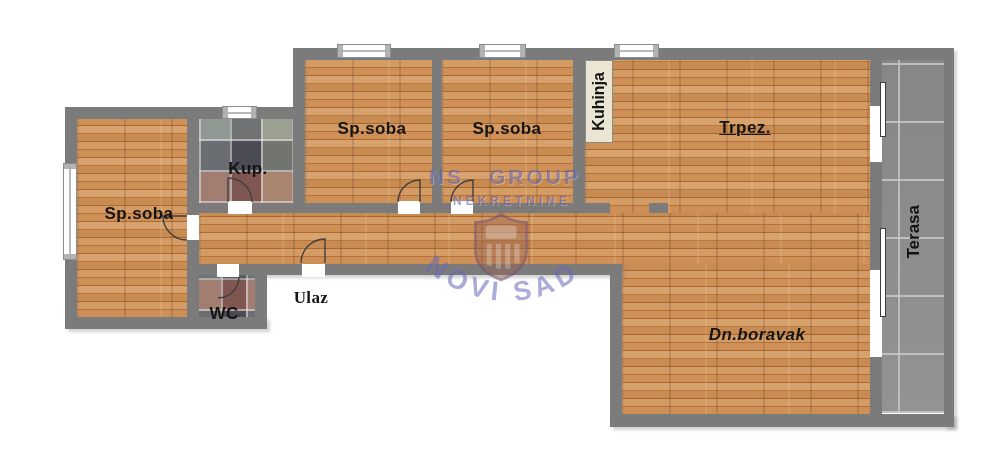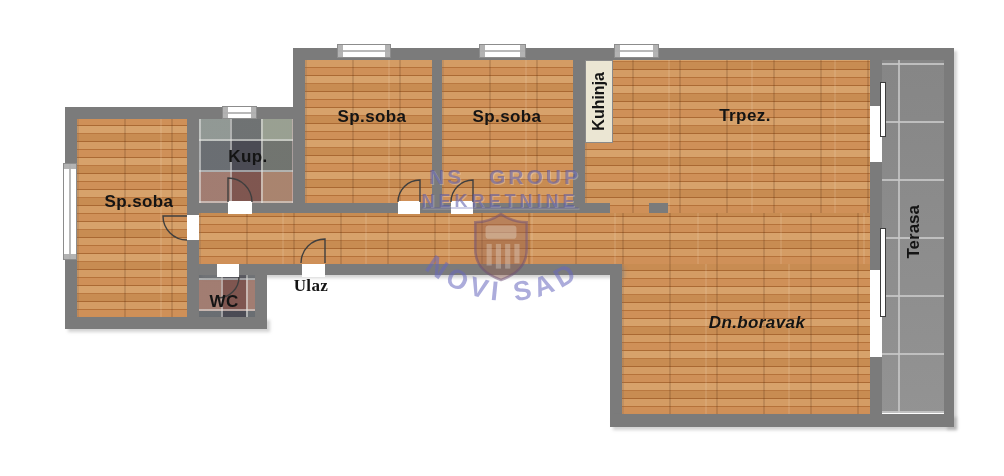--- a/index.html
+++ b/index.html
@@ -47,21 +47,21 @@
   .window-v{
     position:absolute;background-color:#fff;border:1px solid #8c8c8c;box-sizing:border-box;
     background-image:
       linear-gradient(0deg, rgba(175,175,175,0.95) 0 5px, rgba(0,0,0,0) 5px calc(100% - 5px), rgba(175,175,175,0.95) calc(100% - 5px) 100%),
       linear-gradient(90deg, #fff 0 40%, #b9b9b9 40% 56%, #fff 56% 100%);
   }
   .leaf{position:absolute;background:#ffffff;border:1px solid #3c3c3c;box-sizing:border-box;}
   
   .room-label{
     position:absolute;transform:translate(-50%,-50%);
-    font-weight:bold;font-size:17px;letter-spacing:0.4px;color:#141414;white-space:nowrap;
+    font-weight:bold;font-size:17px;letter-spacing:0.4px;color:#141414;white-space:nowrap;margin-top:12px;
   }
   .vtext{
     writing-mode:vertical-rl;transform:rotate(180deg);text-orientation:mixed;
   }
   .vlabel{
     position:absolute;display:flex;align-items:center;justify-content:center;
     font-weight:bold;font-size:17px;color:#141414;
   }
   .plate{
     position:absolute;background:#ebe6d3;border:1px solid #8a8a8a;box-sizing:border-box;
@@ -135,31 +135,31 @@
       <path d="M 451 202 A 22 22 0 0 1 473 180 L 473 202"></path>
     </g>
   </svg>
 
   <div class="room-label" style="left:139px;top:202px;">Sp.soba</div>
   <div class="room-label" style="left:248px;top:157px;">Kup.</div>
   <div class="room-label" style="left:224px;top:302px;">WC</div>
   <div class="room-label" style="left:311px;top:286px;font-family:Liberation Serif, serif;">Ulaz</div>
   <div class="room-label" style="left:372px;top:117px;">Sp.soba</div>
   <div class="room-label" style="left:507px;top:117px;">Sp.soba</div>
-  <div class="room-label" style="left:745px;top:116px;">Trpez.</div>
+  <div class="room-label" style="left:745px;top:116px;text-decoration:underline;">Trpez.</div>
   <div class="room-label" style="left:757px;top:323px;font-style:italic;">Dn.boravak</div>
   <div class="plate" style="left:585px;top:60px;width:28px;height:83px;">
     <span class="vtext">Kuhinja</span>
   </div>
   <div class="vlabel" style="left:904px;top:200px;width:20px;height:64px;">
     <span class="vtext">Terasa</span>
   </div>
 
   <div class="wm wm-text" style="left:505px;top:177px;font-size:21px;letter-spacing:3px;word-spacing:16px;">NS GROUP</div>
-  <div class="wm wm-text" style="left:500px;top:201px;font-size:18px;letter-spacing:4px;text-decoration:underline;">NEKRETNINE</div>
+  <div class="wm wm-text" style="left:512px;top:201px;font-size:12px;letter-spacing:4px;">NEKRETNINE</div>
 
   <svg class="wm" style="left:472px;top:212px;" width="58" height="70" viewBox="0 0 56 68">
     <path d="M28 2 C21 7 12 10 3 10 L3 36 C3 53 14 61 28 66 C42 61 53 53 53 36 L53 10 C44 10 35 7 28 2 Z" fill="rgba(148,96,78,0.42)" stroke="rgba(108,78,118,0.5)" stroke-width="2.5"></path>
     <rect x="13" y="13" width="30" height="13" rx="3" fill="rgba(235,225,215,0.35)"></rect>
     <rect x="14" y="31" width="5" height="21" fill="rgba(240,235,230,0.30)"></rect>
     <rect x="23" y="31" width="5" height="24" fill="rgba(240,235,230,0.30)"></rect>
     <rect x="32" y="31" width="5" height="24" fill="rgba(240,235,230,0.30)"></rect>
     <rect x="41" y="31" width="5" height="19" fill="rgba(240,235,230,0.30)"></rect>
   </svg>
 

